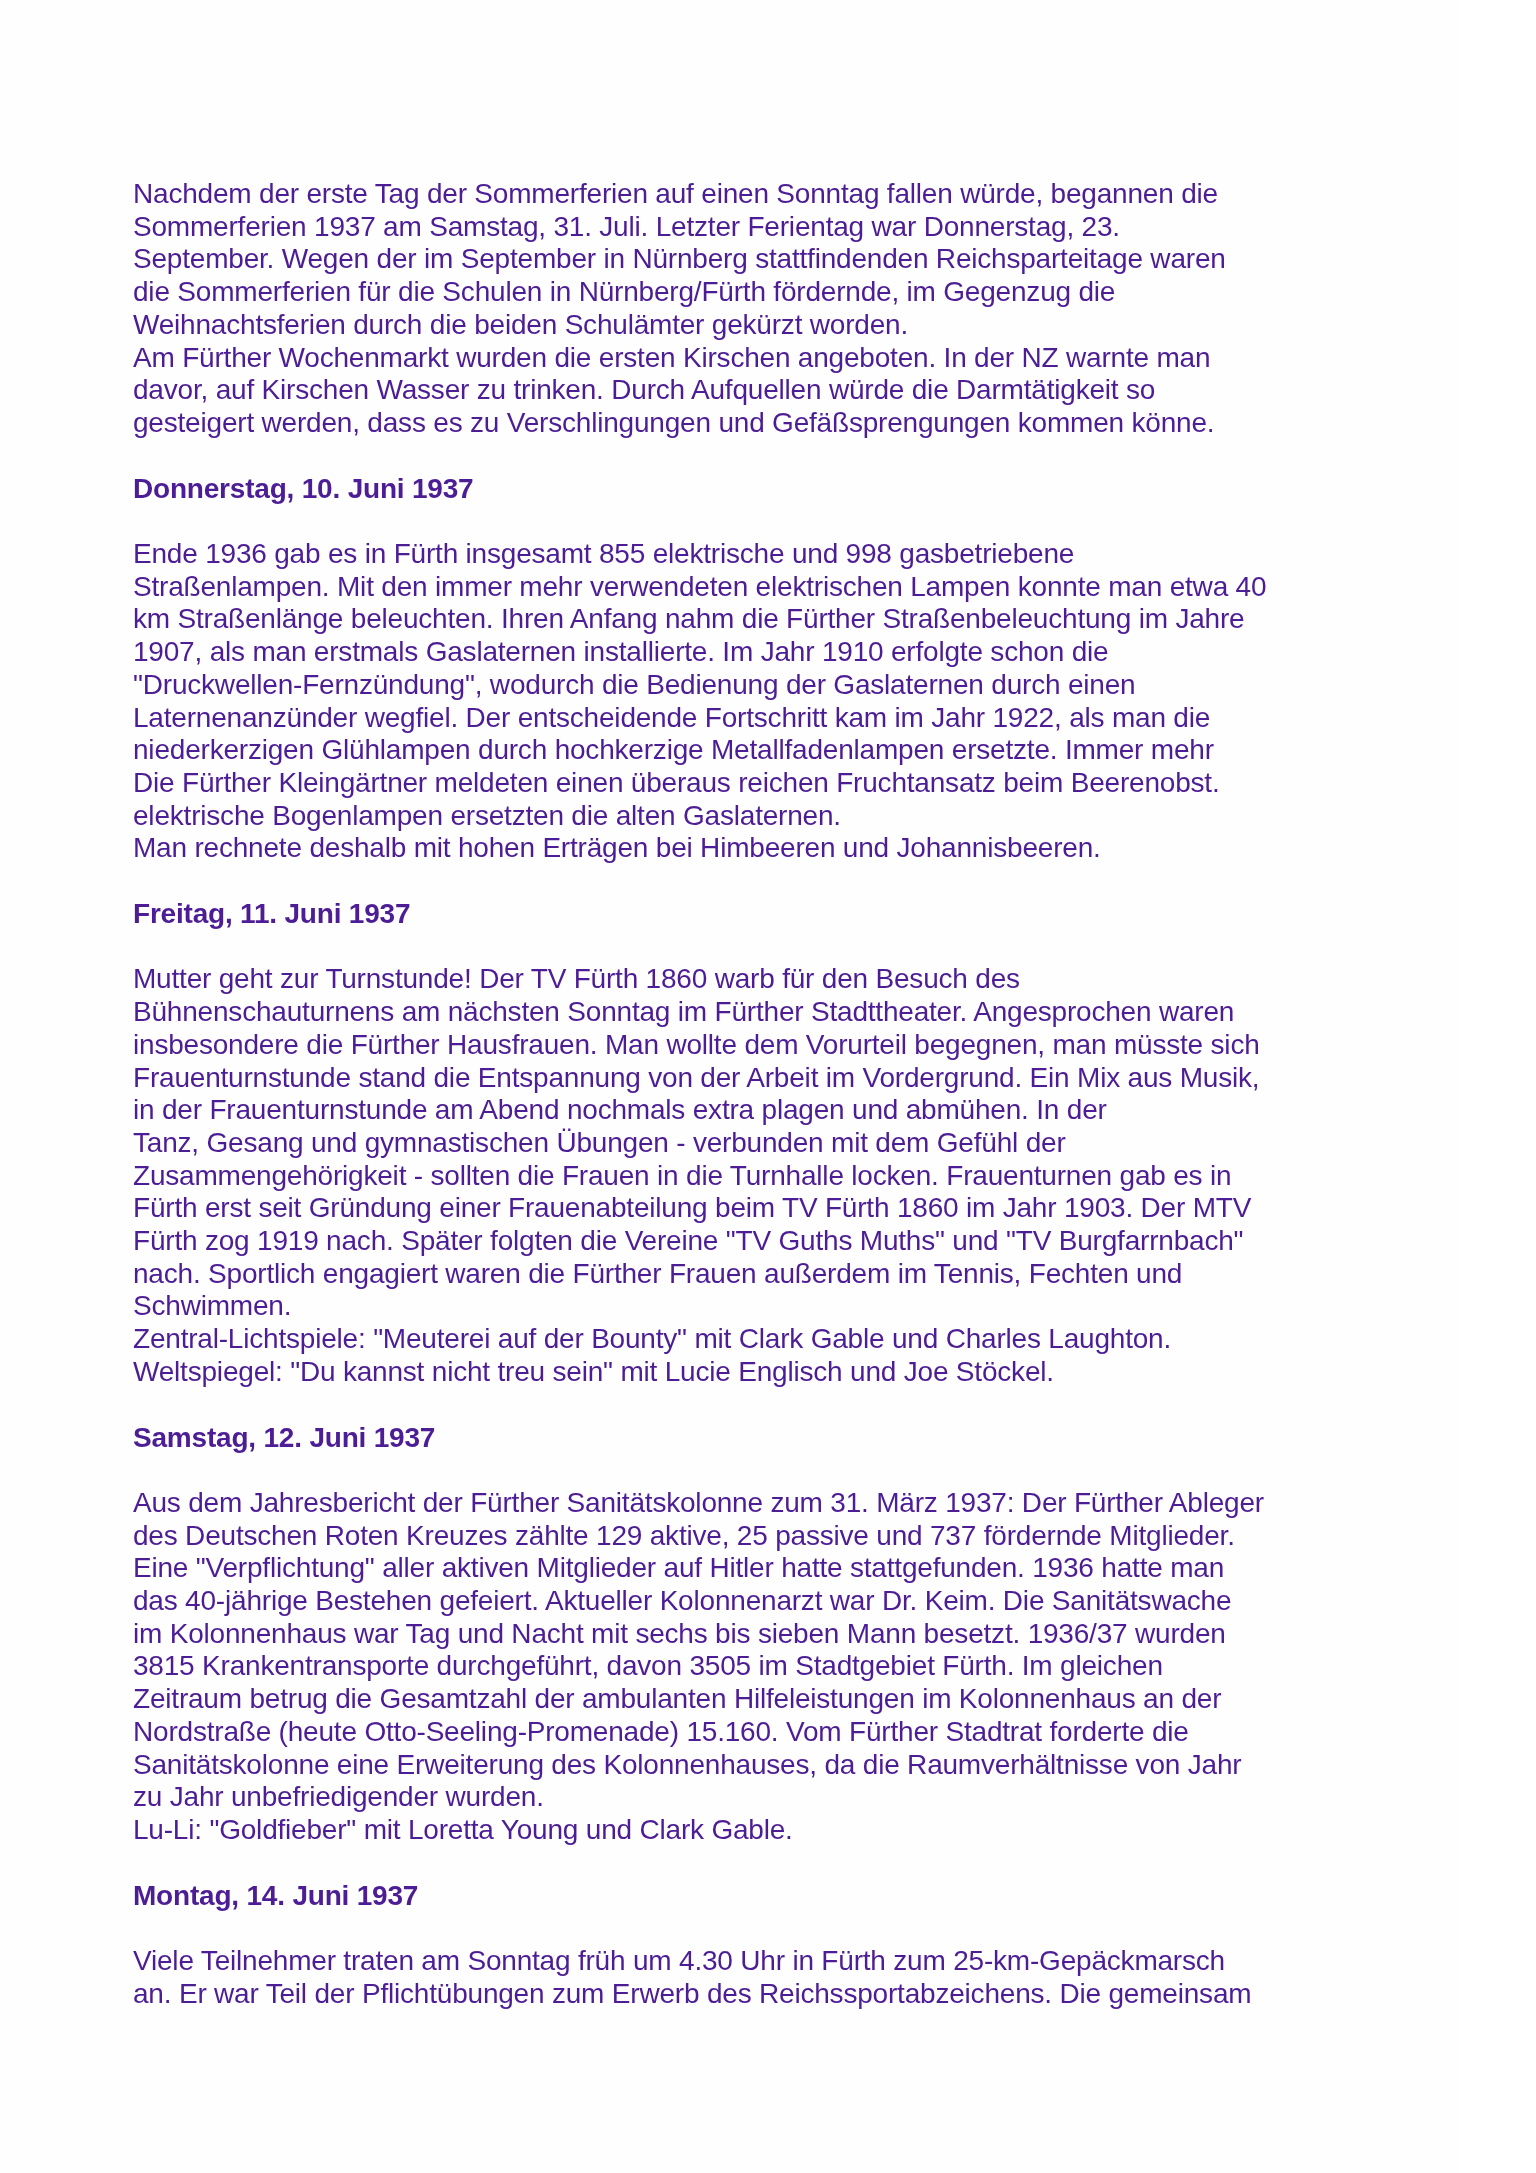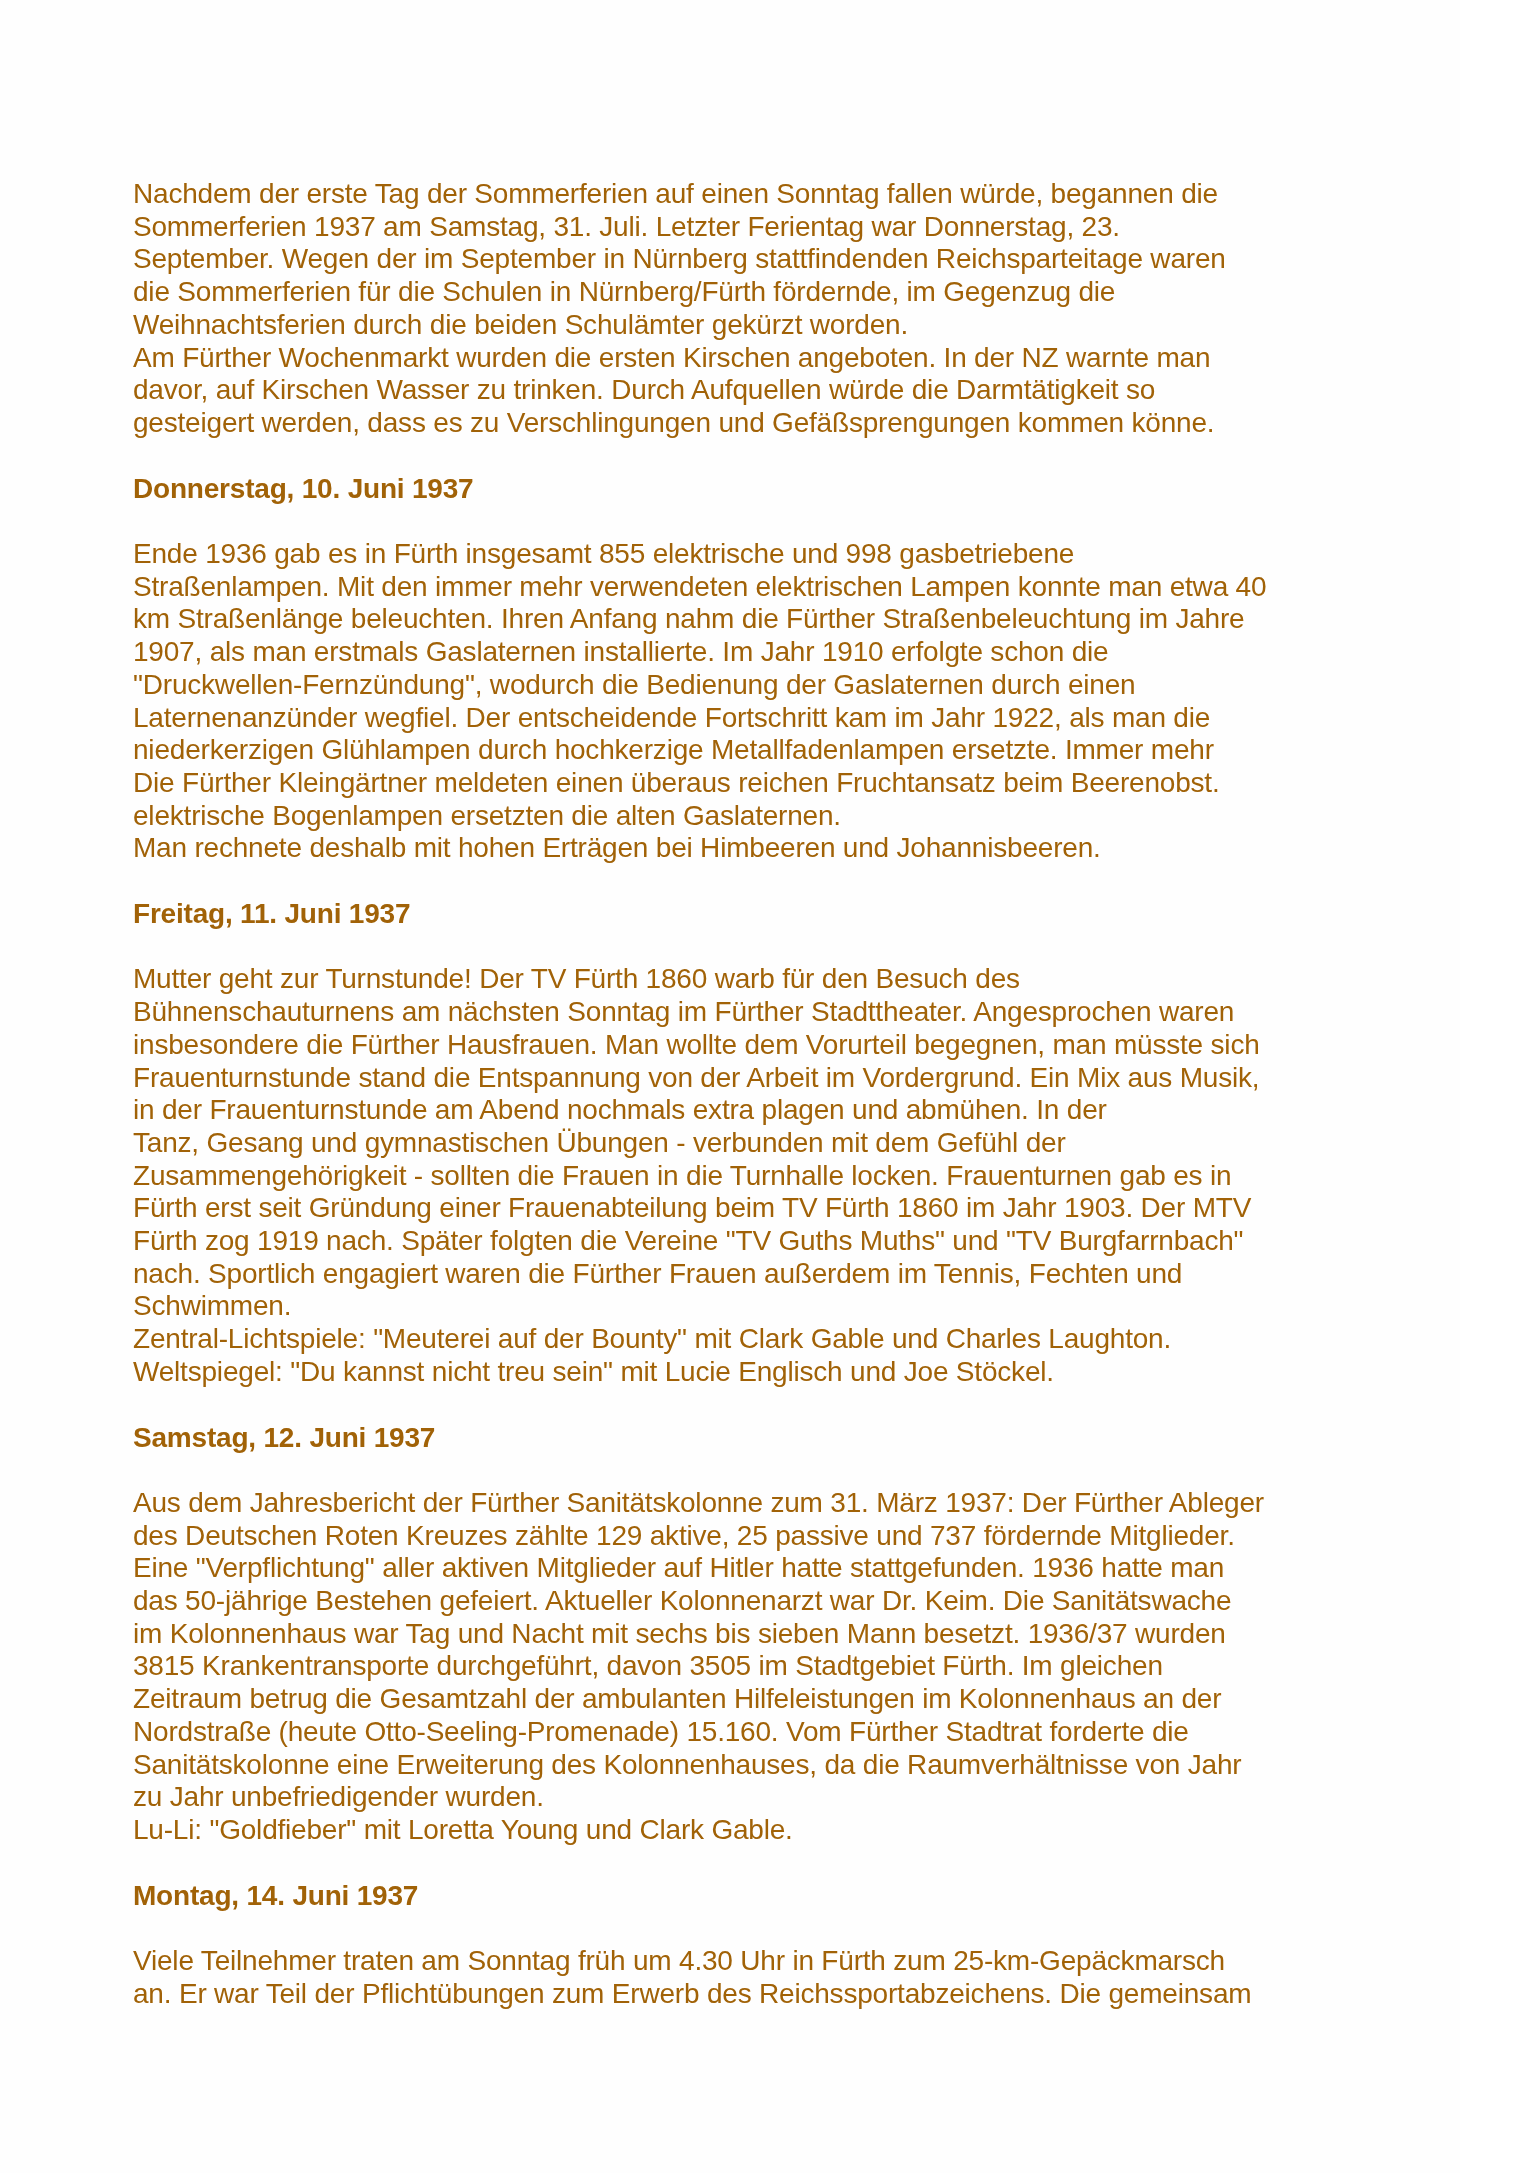--- a/index.html
+++ b/index.html
@@ -7,21 +7,21 @@
     padding: 0;
     background: #ffffff;
   }
   .page {
     position: relative;
     width: 1460px;
     height: 2173px;
     background: #fefefe;
     overflow: hidden;
     font-family: "Liberation Sans", "DejaVu Sans", sans-serif;
-    color: #a16207;
+    color: #4c1d95;
   }
   .text-area {
     position: absolute;
     top: 0;
     left: 0;
     right: 0;
     padding: 178px 40px 0 133px;
     font-size: 28px;
     line-height: 32.7px;
     letter-spacing: -0.2px;
@@ -80,21 +80,21 @@
         <div class="line">nach. Sportlich engagiert waren die Fürther Frauen außerdem im Tennis, Fechten und</div>
         <div class="line">Schwimmen.</div>
         <div class="line">Zentral-Lichtspiele: "Meuterei auf der Bounty" mit Clark Gable und Charles Laughton.</div>
         <div class="line">Weltspiegel: "Du kannst nicht treu sein" mit Lucie Englisch und Joe Stöckel.</div>
       </div>
       <div class="heading">Samstag, 12. Juni 1937</div>
       <div class="paragraph">
         <div class="line">Aus dem Jahresbericht der Fürther Sanitätskolonne zum 31. März 1937: Der Fürther Ableger</div>
         <div class="line">des Deutschen Roten Kreuzes zählte 129 aktive, 25 passive und 737 fördernde Mitglieder.</div>
         <div class="line">Eine "Verpflichtung" aller aktiven Mitglieder auf Hitler hatte stattgefunden. 1936 hatte man</div>
-        <div class="line">das 50-jährige Bestehen gefeiert. Aktueller Kolonnenarzt war Dr. Keim. Die Sanitätswache</div>
+        <div class="line">das 40-jährige Bestehen gefeiert. Aktueller Kolonnenarzt war Dr. Keim. Die Sanitätswache</div>
         <div class="line">im Kolonnenhaus war Tag und Nacht mit sechs bis sieben Mann besetzt. 1936/37 wurden</div>
         <div class="line">3815 Krankentransporte durchgeführt, davon 3505 im Stadtgebiet Fürth. Im gleichen</div>
         <div class="line">Zeitraum betrug die Gesamtzahl der ambulanten Hilfeleistungen im Kolonnenhaus an der</div>
         <div class="line">Nordstraße (heute Otto-Seeling-Promenade) 15.160. Vom Fürther Stadtrat forderte die</div>
         <div class="line">Sanitätskolonne eine Erweiterung des Kolonnenhauses, da die Raumverhältnisse von Jahr</div>
         <div class="line">zu Jahr unbefriedigender wurden.</div>
         <div class="line">Lu-Li: "Goldfieber" mit Loretta Young und Clark Gable.</div>
       </div>
       <div class="heading">Montag, 14. Juni 1937</div>
       <div class="paragraph">

